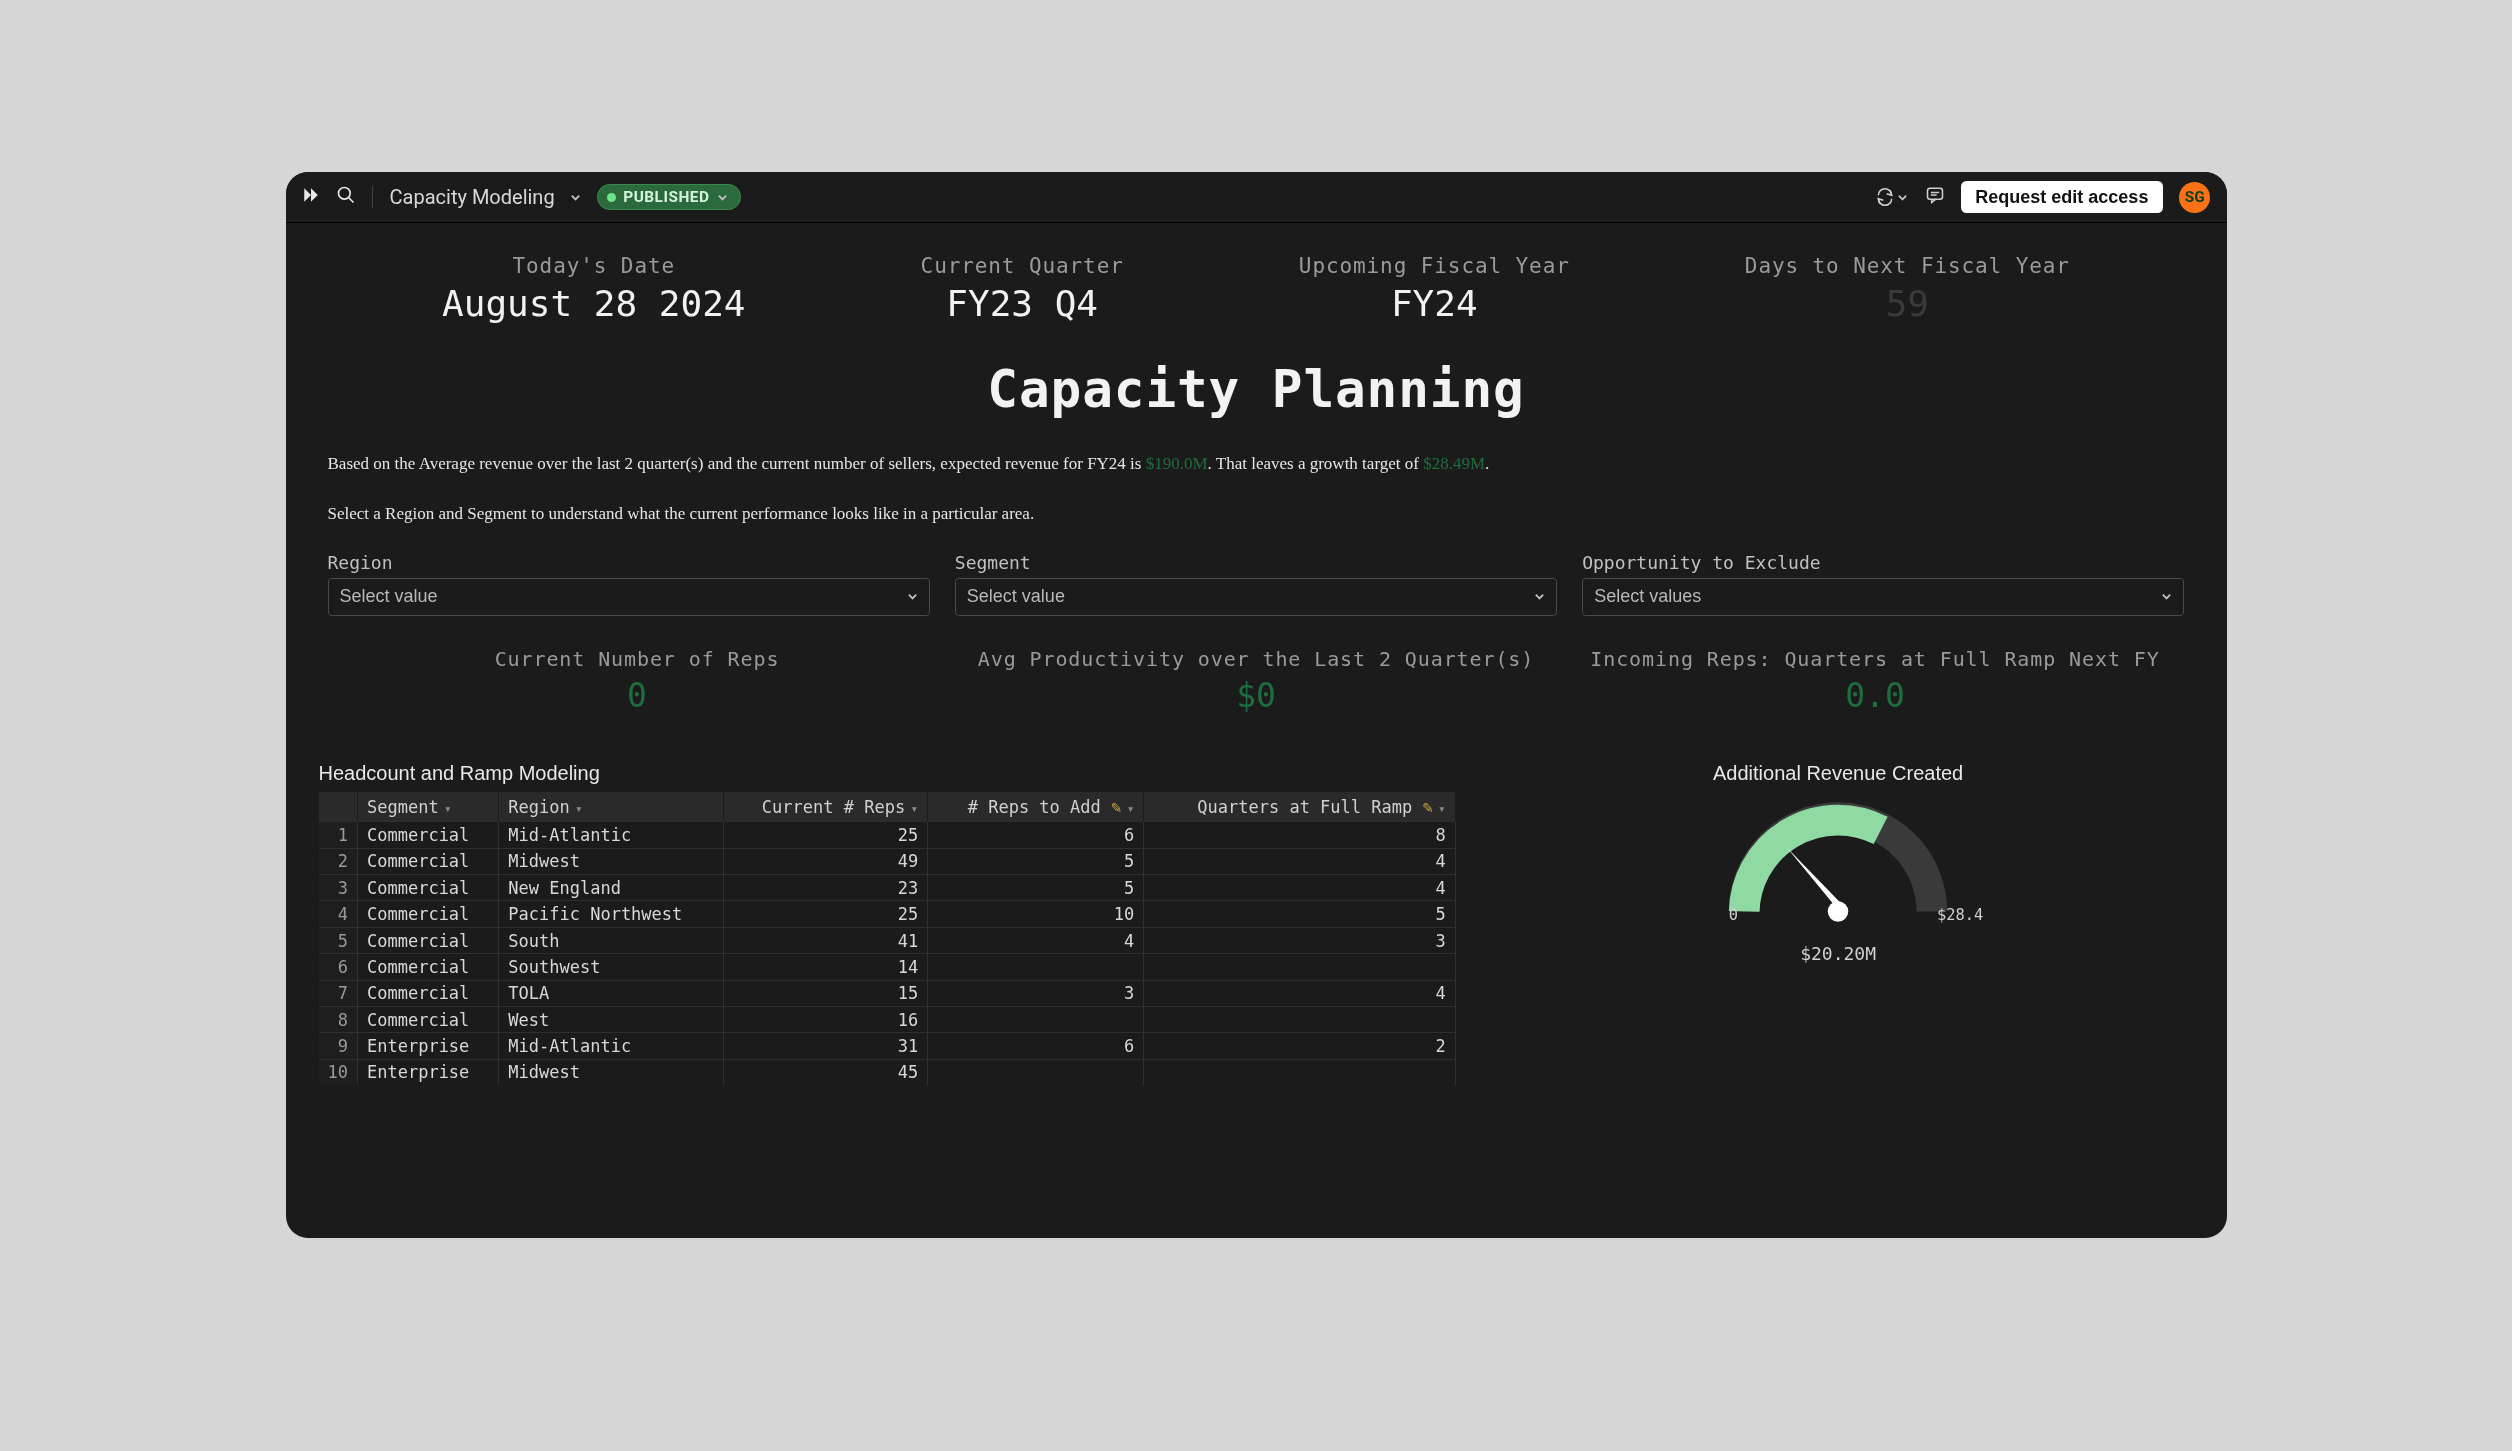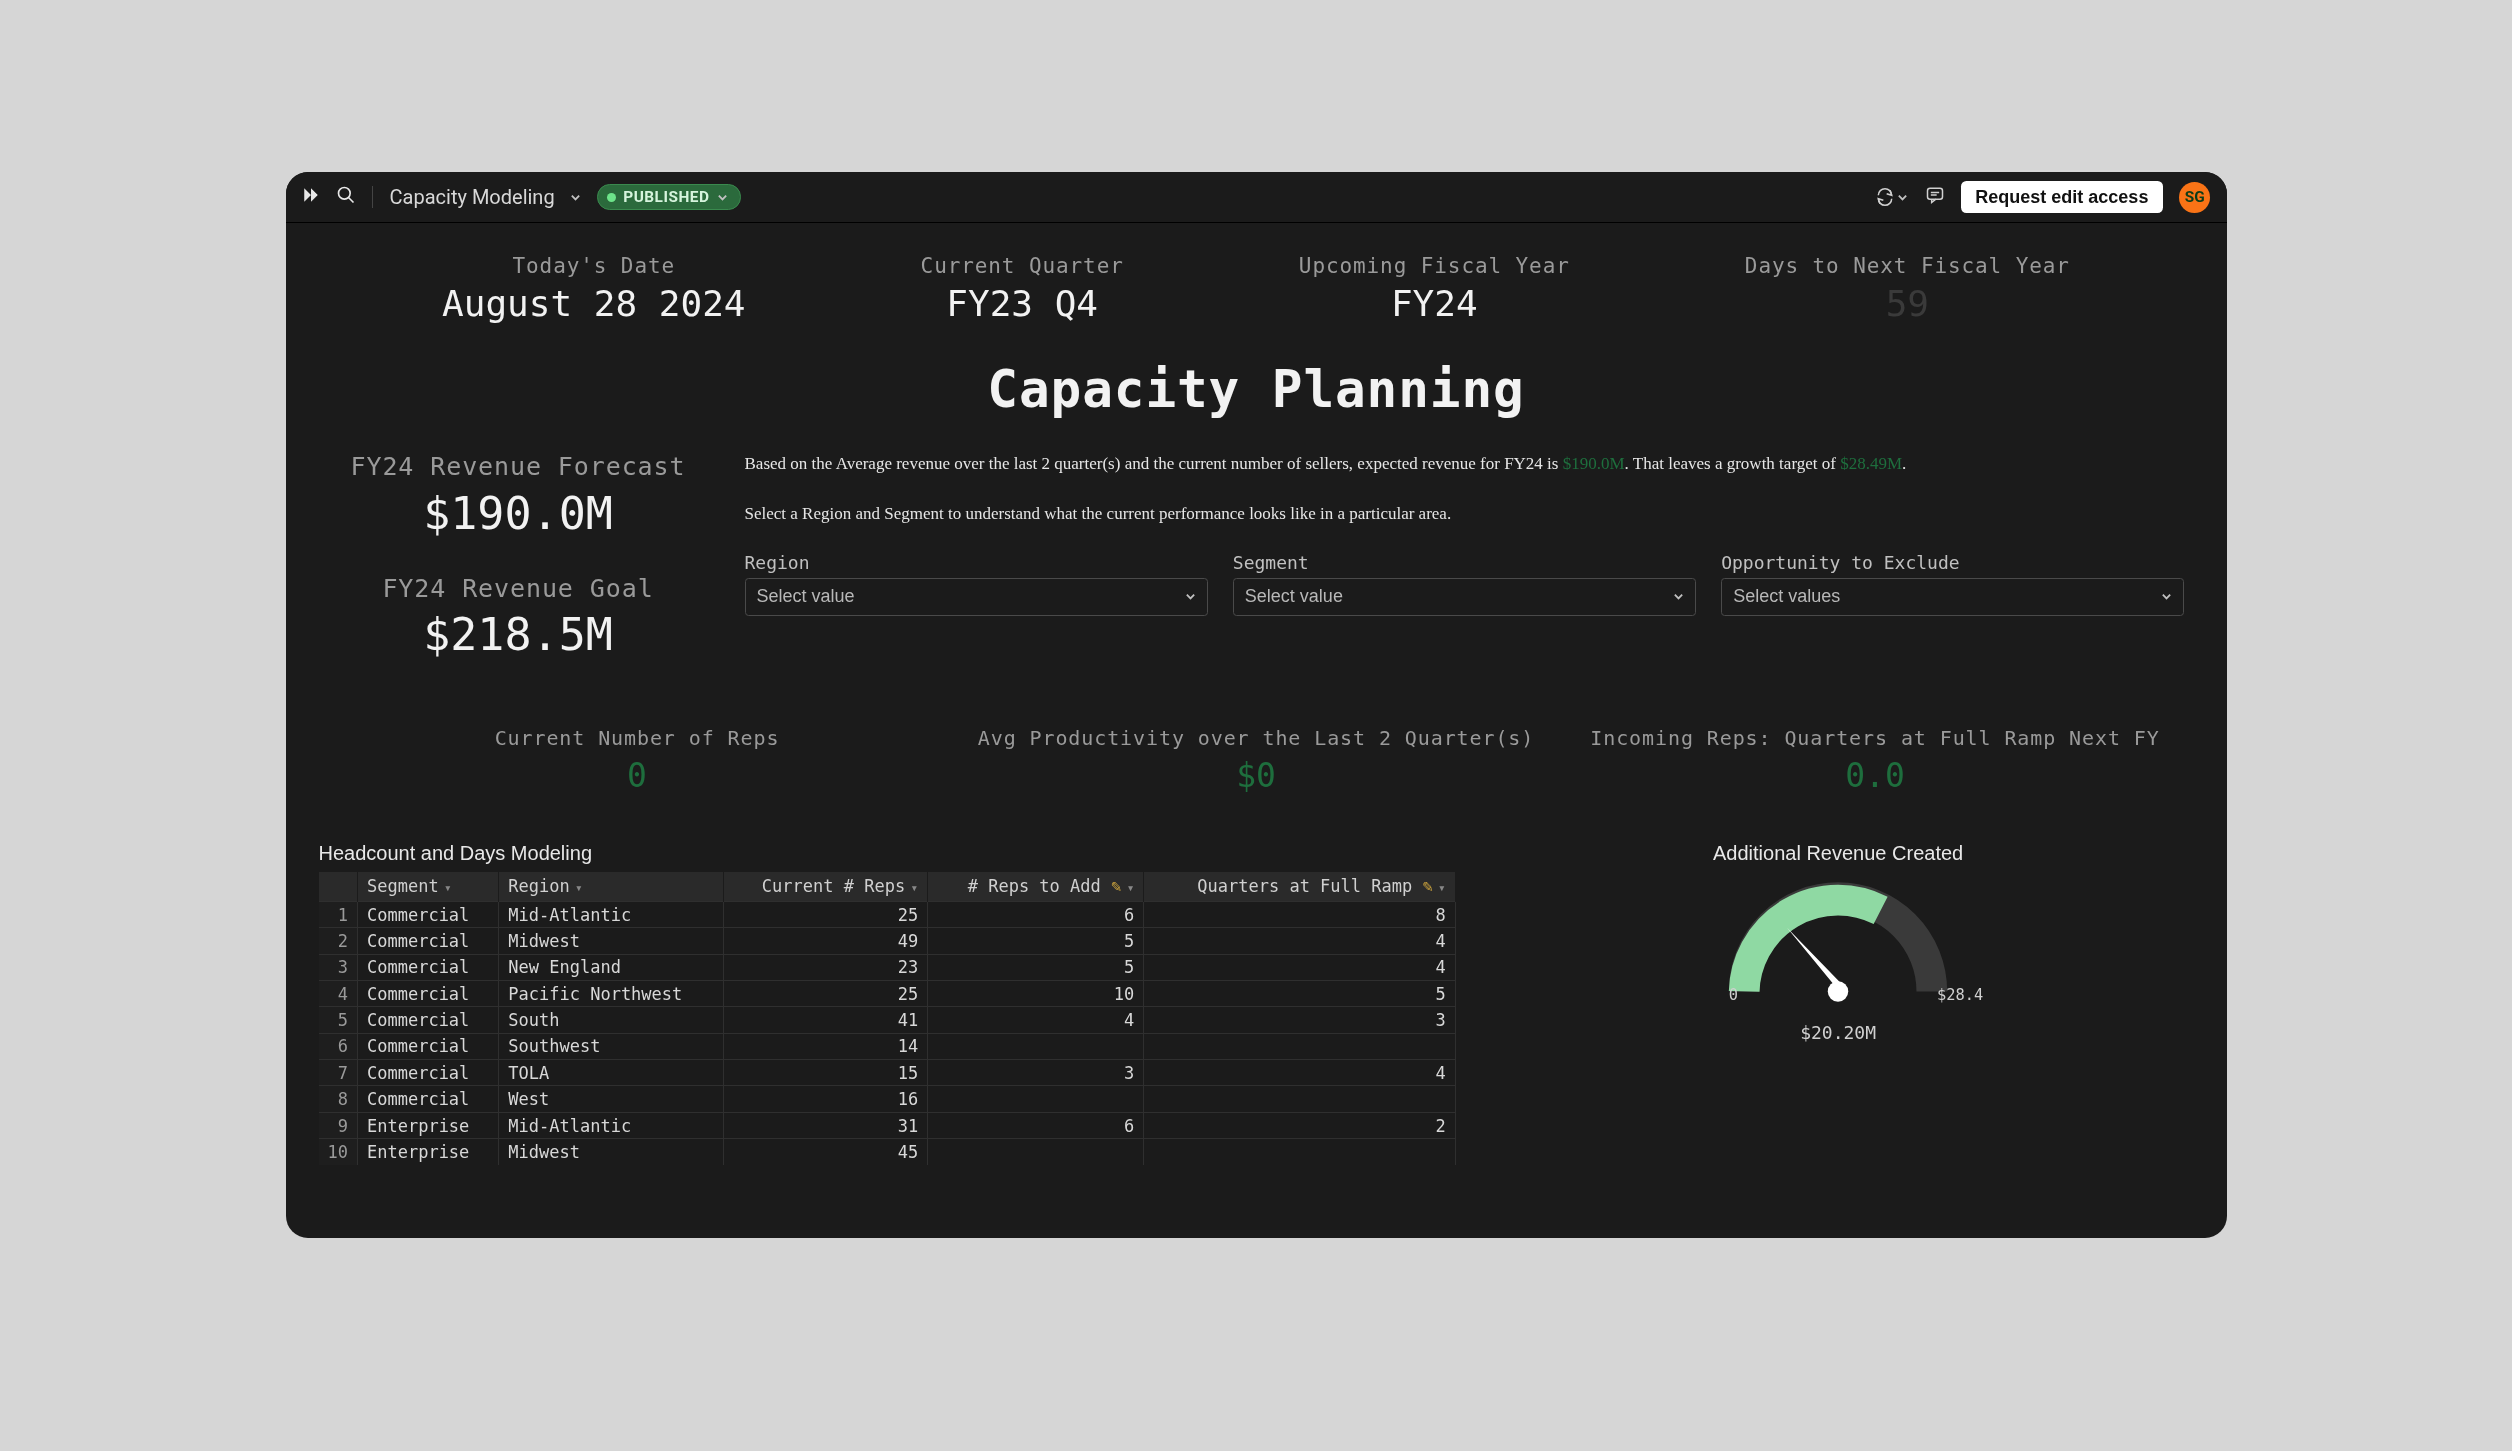--- a/index.html
+++ b/index.html
@@ -245,30 +245,20 @@
       </div>
       <div class="sum-cell">
         <div class="sum-label">Days to Next Fiscal Year</div>
         <div class="sum-val dim">59</div>
       </div>
     </div>
 
     <h1 class="page-title">Capacity Planning</h1>
 
     <div class="two-col">
-      <div class="left-col">
-        <div class="kpi">
-          <div class="kpi-label">FY24 Revenue Forecast</div>
-          <div class="kpi-val">$190.0M</div>
-        </div>
-        <div class="kpi">
-          <div class="kpi-label">FY24 Revenue Goal</div>
-          <div class="kpi-val">$218.5M</div>
-        </div>
-      </div>
 
       <div class="right-col">
         <p class="prose">
           <span>Based on the Average revenue over the last 2 quarter(s) and the current number of sellers, expected revenue for FY24 is </span><span class="hl">$190.0M</span><span>. That leaves a growth target of </span><span class="hl">$28.49M</span><span>.</span>
         </p>
         <p class="prose">Select a Region and Segment to understand what the current performance looks like in a particular area.</p>
 
         <div class="filters">
           <div class="filt">
             <div class="filt-label">Region</div>
@@ -311,21 +301,21 @@
         <div class="mv">$0</div>
       </div>
       <div class="met">
         <div class="sum-label">Incoming Reps: Quarters at Full Ramp Next FY</div>
         <div class="mv">0.0</div>
       </div>
     </div>
 
     <div class="bottom">
       <div class="tbl-wrap">
-        <div class="sec-title">Headcount and Days Modeling</div>
+        <div class="sec-title">Headcount and Ramp Modeling</div>
         <table class="ramp">
           <thead>
             <tr>
               <th></th>
               <th><span>Segment</span><span class="caret">▾</span></th>
               <th><span>Region</span><span class="caret">▾</span></th>
               <th class="num"><span>Current # Reps</span><span class="caret">▾</span></th>
               <th class="num"><span>#&nbsp;Reps&nbsp;to&nbsp;Add&nbsp;</span><span class="pencil">✎</span><span class="caret">▾</span></th>
               <th class="num"><span>Quarters&nbsp;at&nbsp;Full&nbsp;Ramp&nbsp;</span><span class="pencil">✎</span><span class="caret">▾</span></th>
             </tr>

